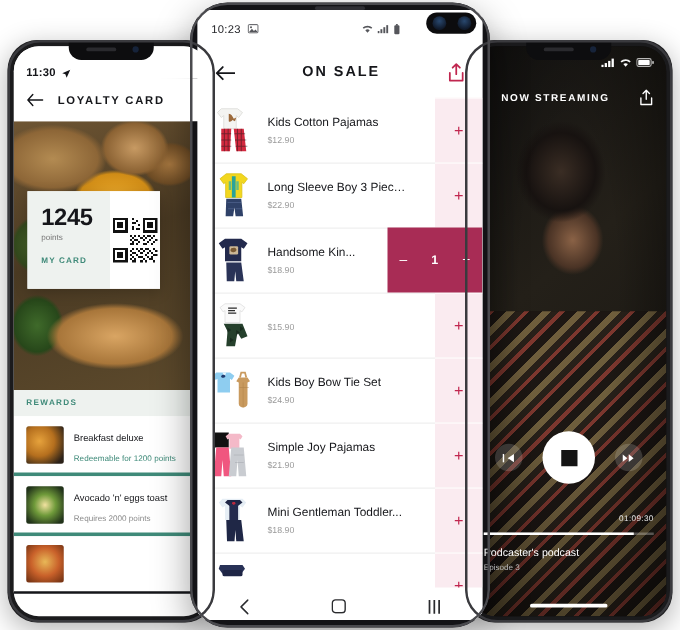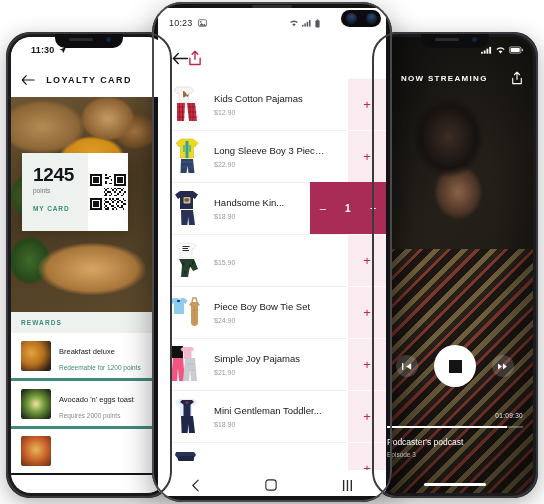--- a/index.html
+++ b/index.html
@@ -25,21 +25,21 @@
   .ip-notch { position: absolute; left: 50%; transform: translateX(-50%); top: 0;
               background: #0d0d0f; border-bottom-left-radius: 10px;
               border-bottom-right-radius: 10px; z-index: 20; }
   #phone-left .ip-notch { width: 68px; height: 16px; }
   #phone-left .ip-notch .spk { position:absolute; left:14px; top:6px; width:24px; height:3px;
               background:#2a2a2e; border-radius:2px; }
   #phone-left .ip-notch .cam { position:absolute; right:12px; top:5px; width:5px; height:5px;
               border-radius:50%; background:#16233a; }
 
   .lc-status { position: relative; height: 26px; background: #fff; z-index: 10;
-               display: flex; align-items: center; padding: 0 20px; }
+               display: flex; align-items: flex-end; padding: 0 10px; }
   .lc-time { font-size: 9px; font-weight: 600; color: #15161a; letter-spacing: .2px; }
   .loc-arrow { margin-left: 4px; display:inline-block; width:8px; height:8px; }
 
   .lc-header { height: 34px; background: #fff; display: flex; align-items: center;
                padding: 0 10px; position: relative; z-index: 9; }
   .lc-title { flex: 1; text-align: center; font-size: 9px; font-weight: 700;
               letter-spacing: 1.4px; color: #15161a; }
   .back-arrow { width: 14px; height: 12px; }
 
   .food-hero { position: relative; height: 215px; overflow: hidden;
@@ -447,20 +447,21 @@
           </span>
         </span>
       </div>
 
       <div class="os-header">
         <span>
           <svg viewBox="0 0 18 14" width="16" height="13">
               <path d="M7 1.5 1.6 7 7 12.5M2 7h15.5" stroke="#15161a" stroke-width="1.6" fill="none" stroke-linecap="round" stroke-linejoin="round"></path>
             </svg>
         </span>
+        <span class="os-title">ON SALE</span>
         <span>
           <svg viewBox="0 0 15 17" width="14" height="16" fill="none" stroke="#c0264f" stroke-width="1.5" stroke-linecap="round" stroke-linejoin="round">
             <path d="M7.5 1.3v8.6M4.4 4.4 7.5 1.3l3.1 3.1"></path>
               <path d="M2 8.8v6.6h11V8.8"></path>
           </svg>
         </span>
       </div>
 
       <div class="os-list">
 
@@ -555,21 +556,21 @@
               <path d="M8 6l1.5 4L11 6z" fill="#e8f5fd"></path>
               <path d="M7.4 8.2c1.2-.5 2.3-.5 2.8.3.4.7-.3 1.5-1.5 1.6-1.2.1-2-.5-1.8-1.2z" fill="#1f3a6e"></path>
               <path d="M21 10h7l2 3-2 1v17c0 2-2 3-3.5 3S21 33 21 31V14l-2-1z" fill="#c99a5e"></path>
               <path d="M22 10l1-4h3l1 4" fill="none" stroke="#c99a5e" stroke-width="1.4"></path>
               <g stroke="#a87c43" stroke-width=".5" opacity=".7">
                   <path d="M24.5 14v20M21.5 18h7.5"></path>
                 </g>
             </svg>
           </span>
           <span class="p-info">
-            <span class="p-name" style="display:block">Piece Boy Bow Tie Set</span>
+            <span class="p-name" style="display:block">Kids Boy Bow Tie Set</span>
             <span class="p-price" style="display:block">$24.90</span>
           </span>
           <span class="add-col">
             <span class="plus" style="color:#c0264f">+</span>
           </span>
         </div>
 
         <div class="prod-row">
           <span class="p-thumb">
             <svg viewBox="0 0 34 40" width="34" height="40">

